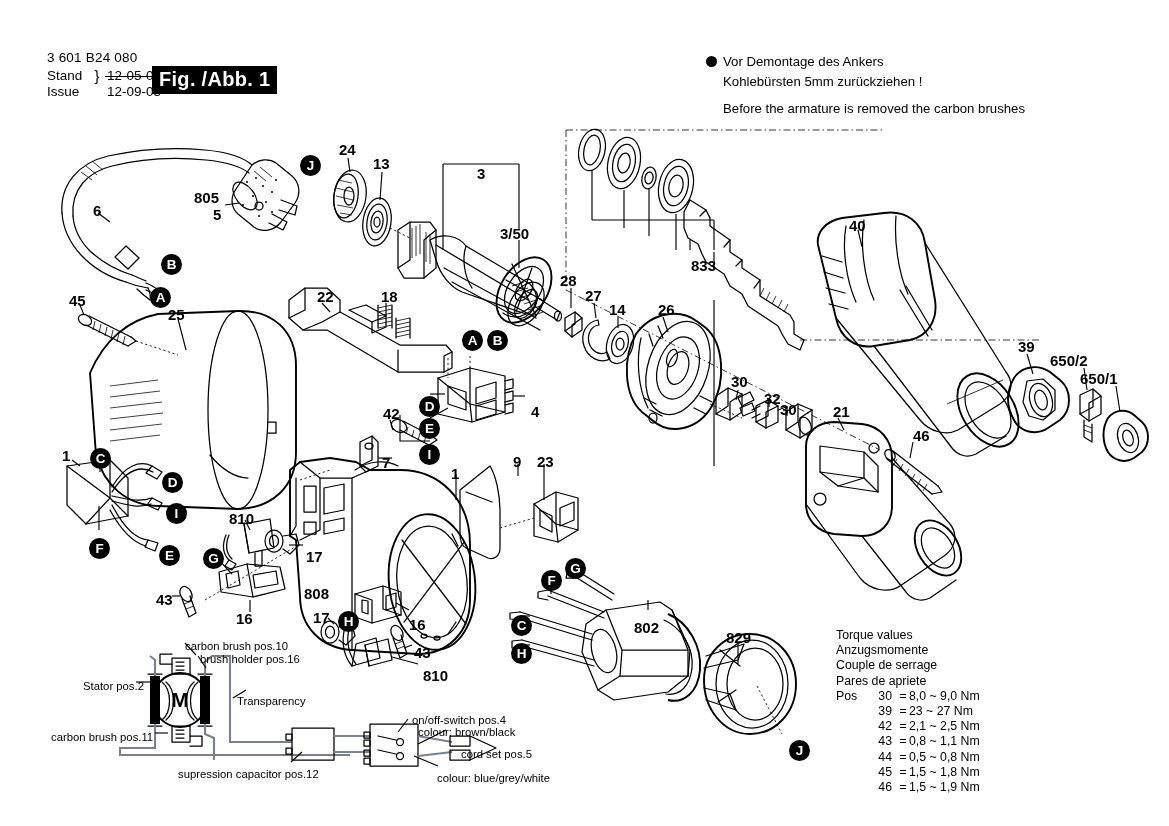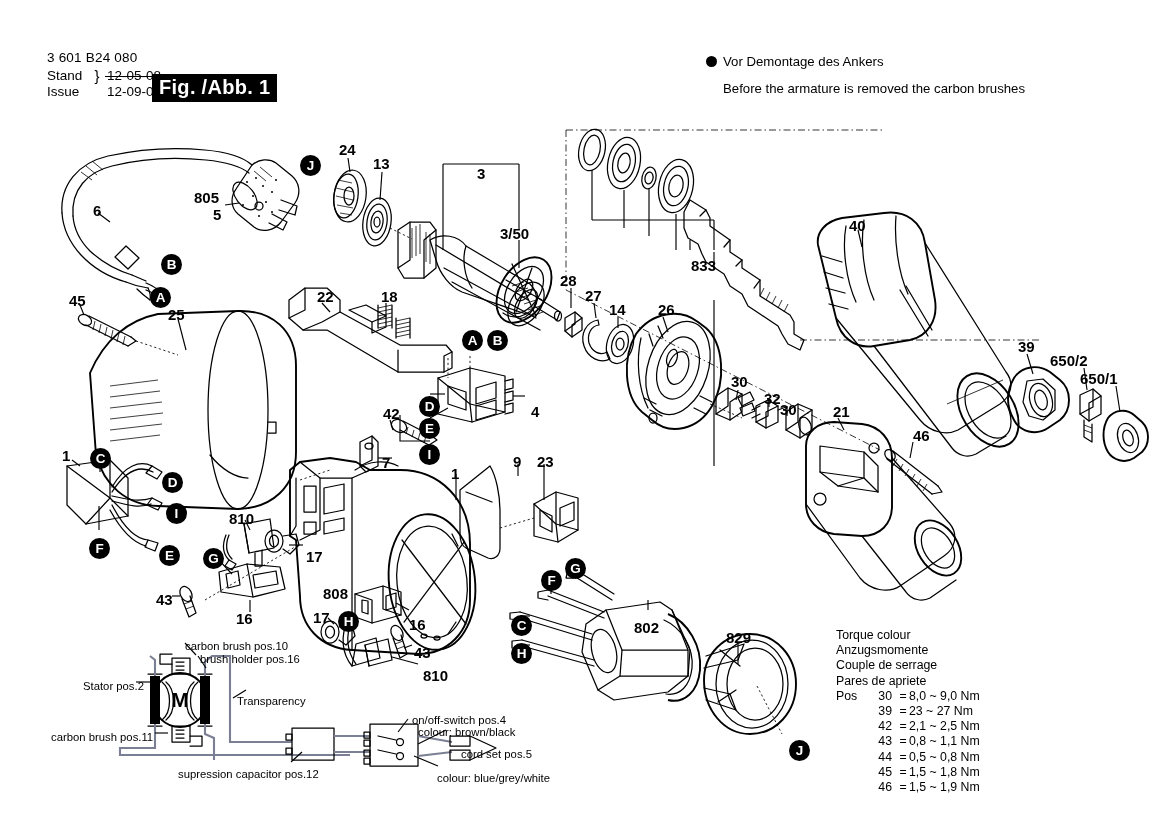--- a/index.html
+++ b/index.html
@@ -32,21 +32,20 @@
     content:""; position:absolute; left:2px; right:0; top:52%;
     border-top:1.6px solid #000;
   }
   #fig-badge{
     left:152px; top:66px;
     background:#000; color:#fff;
     font-size:20px; font-weight:bold;
     padding:2px 7px 3px 7px;
     letter-spacing:.3px;
     white-space:nowrap;
-    margin-top:8px;
   }
 
   
   #main-title{
     left:474px; top:50px;
     font-size:23px; font-weight:bold; letter-spacing:.3px; white-space:nowrap;
   }
   
   #warn{
     left:706px; top:52px; width:450px;
@@ -657,26 +656,27 @@
     </div>
   </div>
 
   <div class="abs" id="fig-badge">Fig. /Abb. 1</div>
 
 
   <div class="abs" id="warn">
     <div class="wline">
       <span class="bullet"></span><span>Vor Demontage des Ankers</span>
     </div>
+    <div class="wline indent">Kohlebürsten 5mm zurückziehen !</div>
     <div class="gap"></div>
     <div class="wline indent">Before the armature is removed the carbon brushes</div>
   </div>
 
   <div class="abs" id="torque">
-    <div class="ttl">Torque colour</div>
+    <div class="ttl">Torque values</div>
     <div class="ttl">Anzugsmomente</div>
     <div class="ttl">Couple de serrage</div>
     <div class="ttl">Pares de apriete</div>
     <table>
         <tbody id="torque-body">
           <tr>
             <td class="pos">Pos</td>
             <td class="num">30</td>
             <td class="eq">=</td>
             <td class="val">8,0 ~ 9,0 Nm</td>
@@ -752,21 +752,21 @@
       <div class="abs cal" style="left: 383px; top: 406px;">42</div>
       <div class="abs cal" style="left: 531px; top: 404px;">4</div>
       <div class="abs cal" style="left: 382px; top: 455px;">7</div>
       <div class="abs cal" style="left: 451px; top: 466px;">1</div>
       <div class="abs cal" style="left: 513px; top: 454px;">9</div>
       <div class="abs cal" style="left: 537px; top: 454px;">23</div>
       <div class="abs cal" style="left: 229px; top: 511px;">810</div>
       <div class="abs cal" style="left: 306px; top: 549px;">17</div>
       <div class="abs cal" style="left: 156px; top: 592px;">43</div>
       <div class="abs cal" style="left: 236px; top: 611px;">16</div>
-      <div class="abs cal" style="left: 323px; top: 586px;">808</div>
+      <div class="abs cal" style="left: 304px; top: 586px;">808</div>
       <div class="abs cal" style="left: 313px; top: 610px;">17</div>
       <div class="abs cal" style="left: 409px; top: 617px;">16</div>
       <div class="abs cal" style="left: 414px; top: 645px;">43</div>
       <div class="abs cal" style="left: 423px; top: 668px;">810</div>
       <div class="abs cal" style="left: 634px; top: 620px;">802</div>
       <div class="abs cal" style="left: 726px; top: 630px;">829</div>
     </div>
   <div id="bullet-layer">
       <div class="abs bul" style="left: 300px; top: 155px;">J</div>
       <div class="abs bul" style="left: 161px; top: 254px;">B</div>

